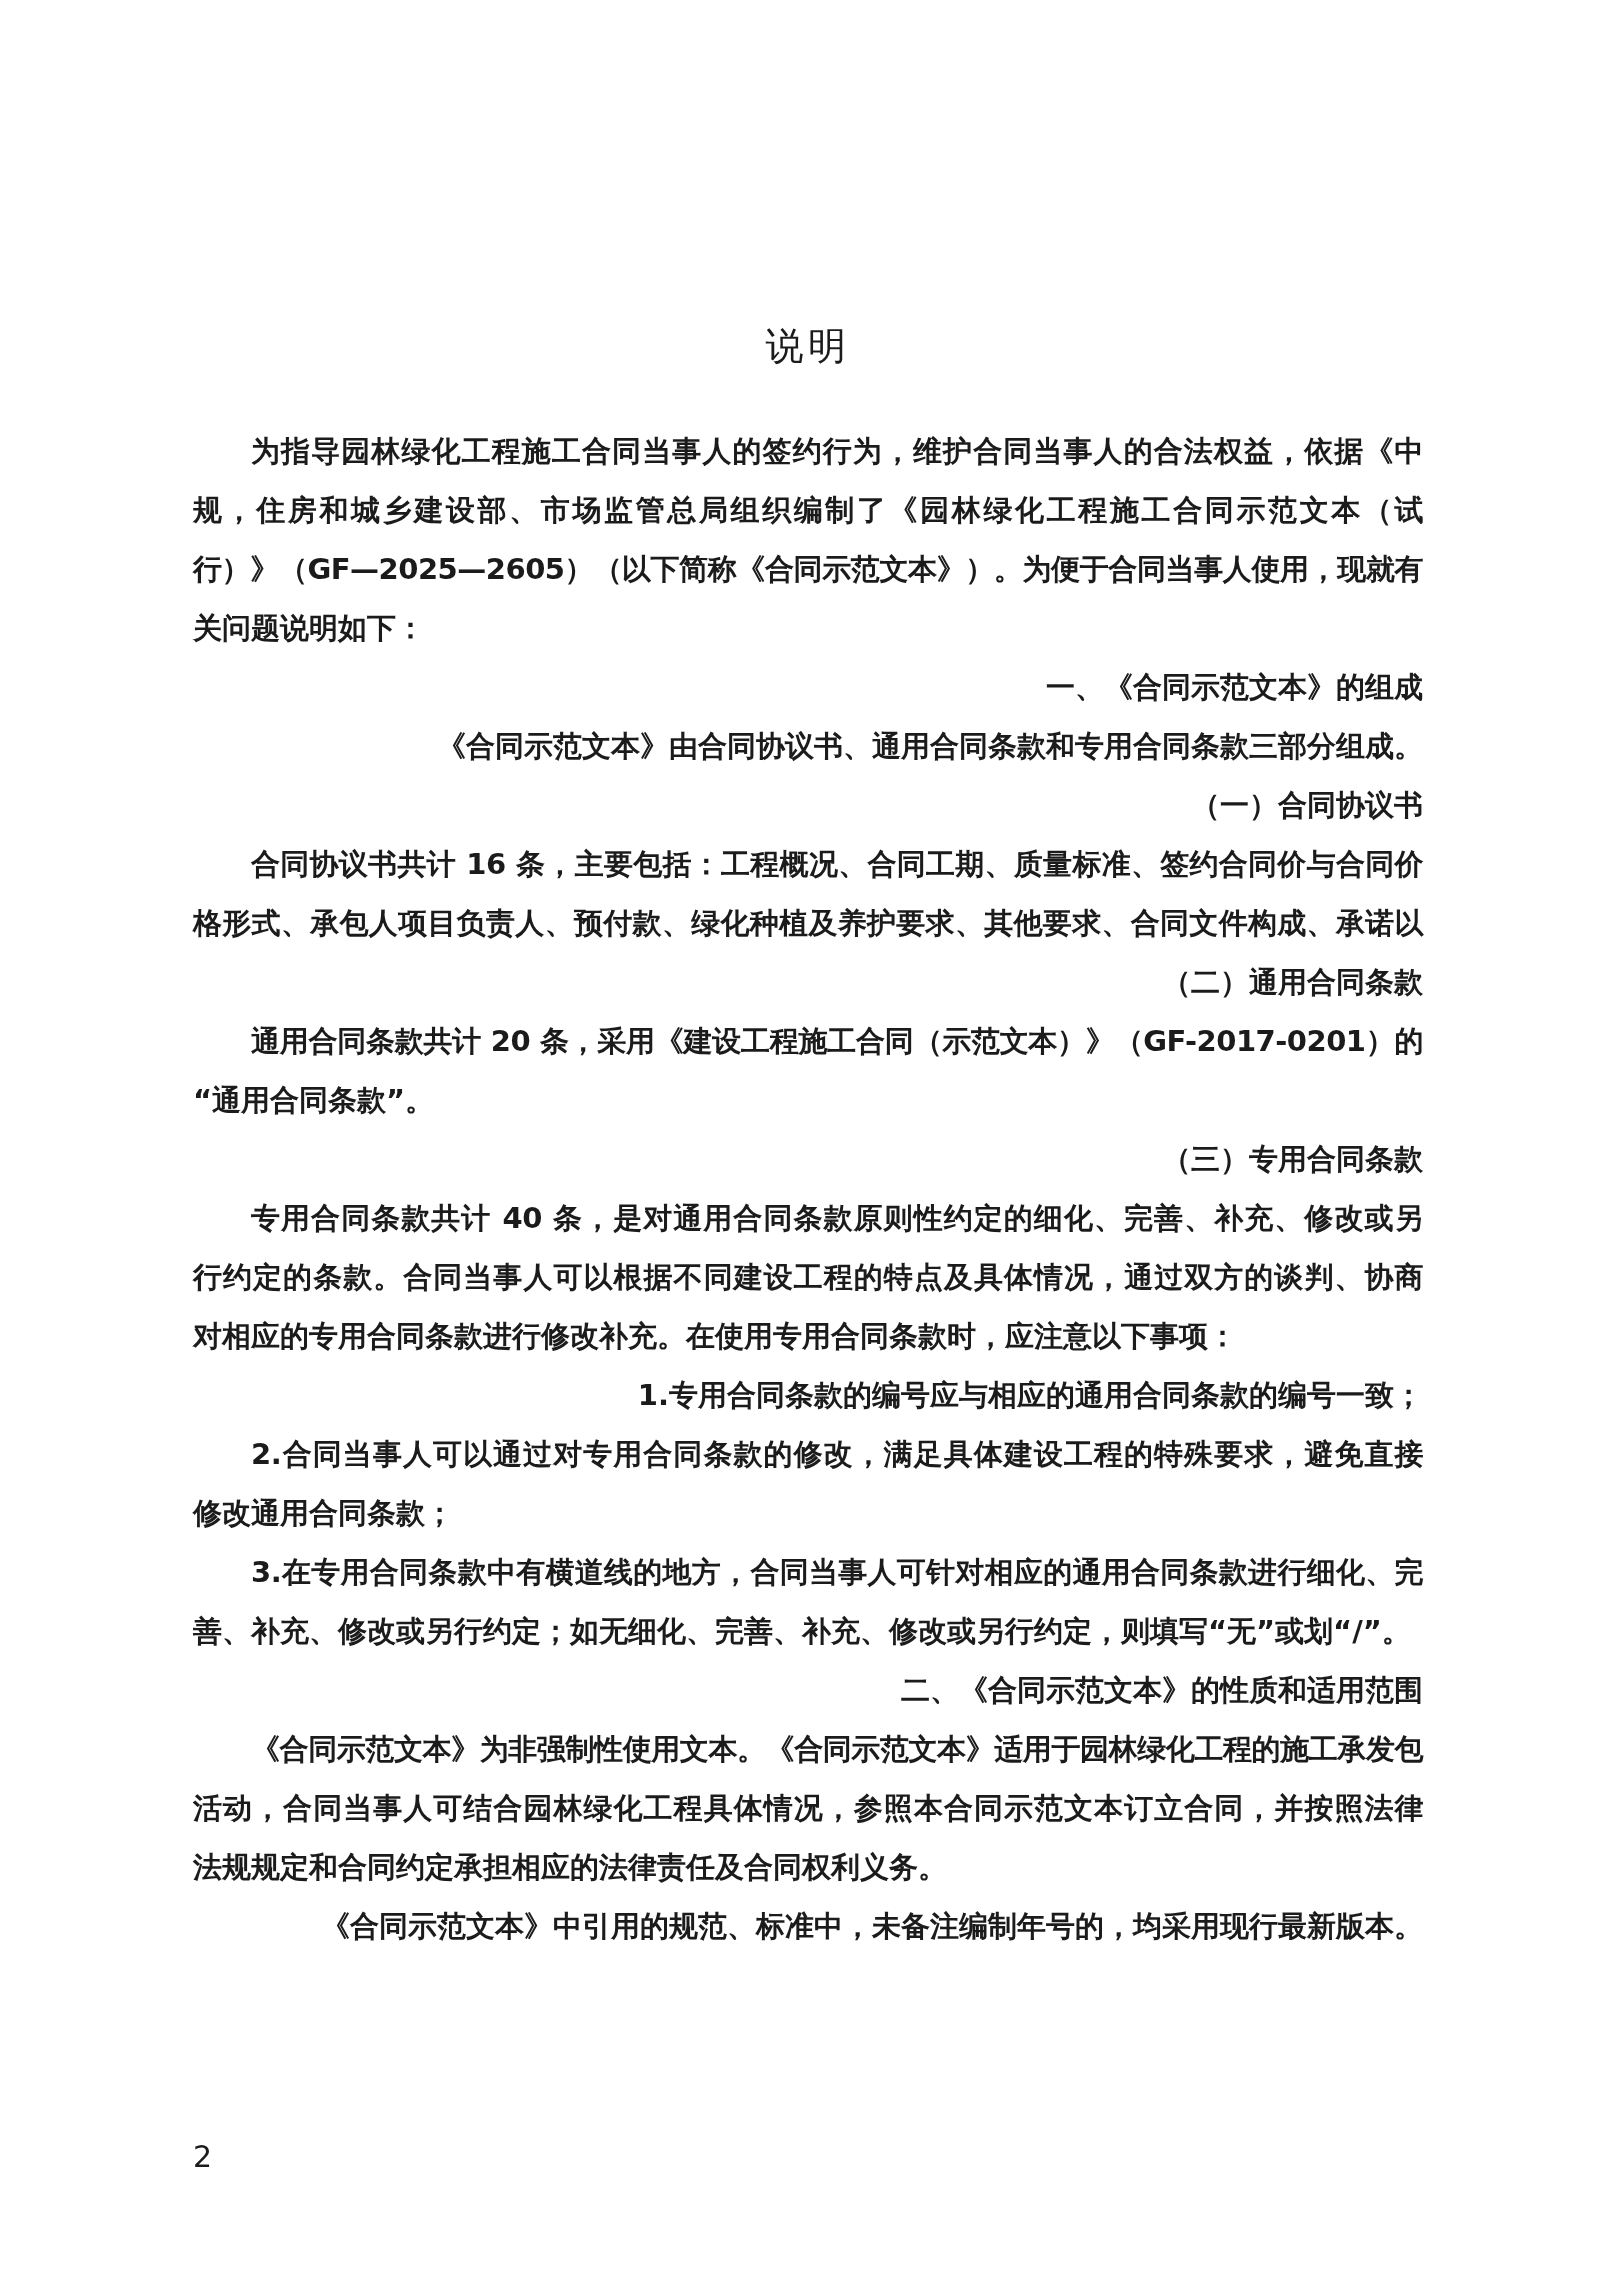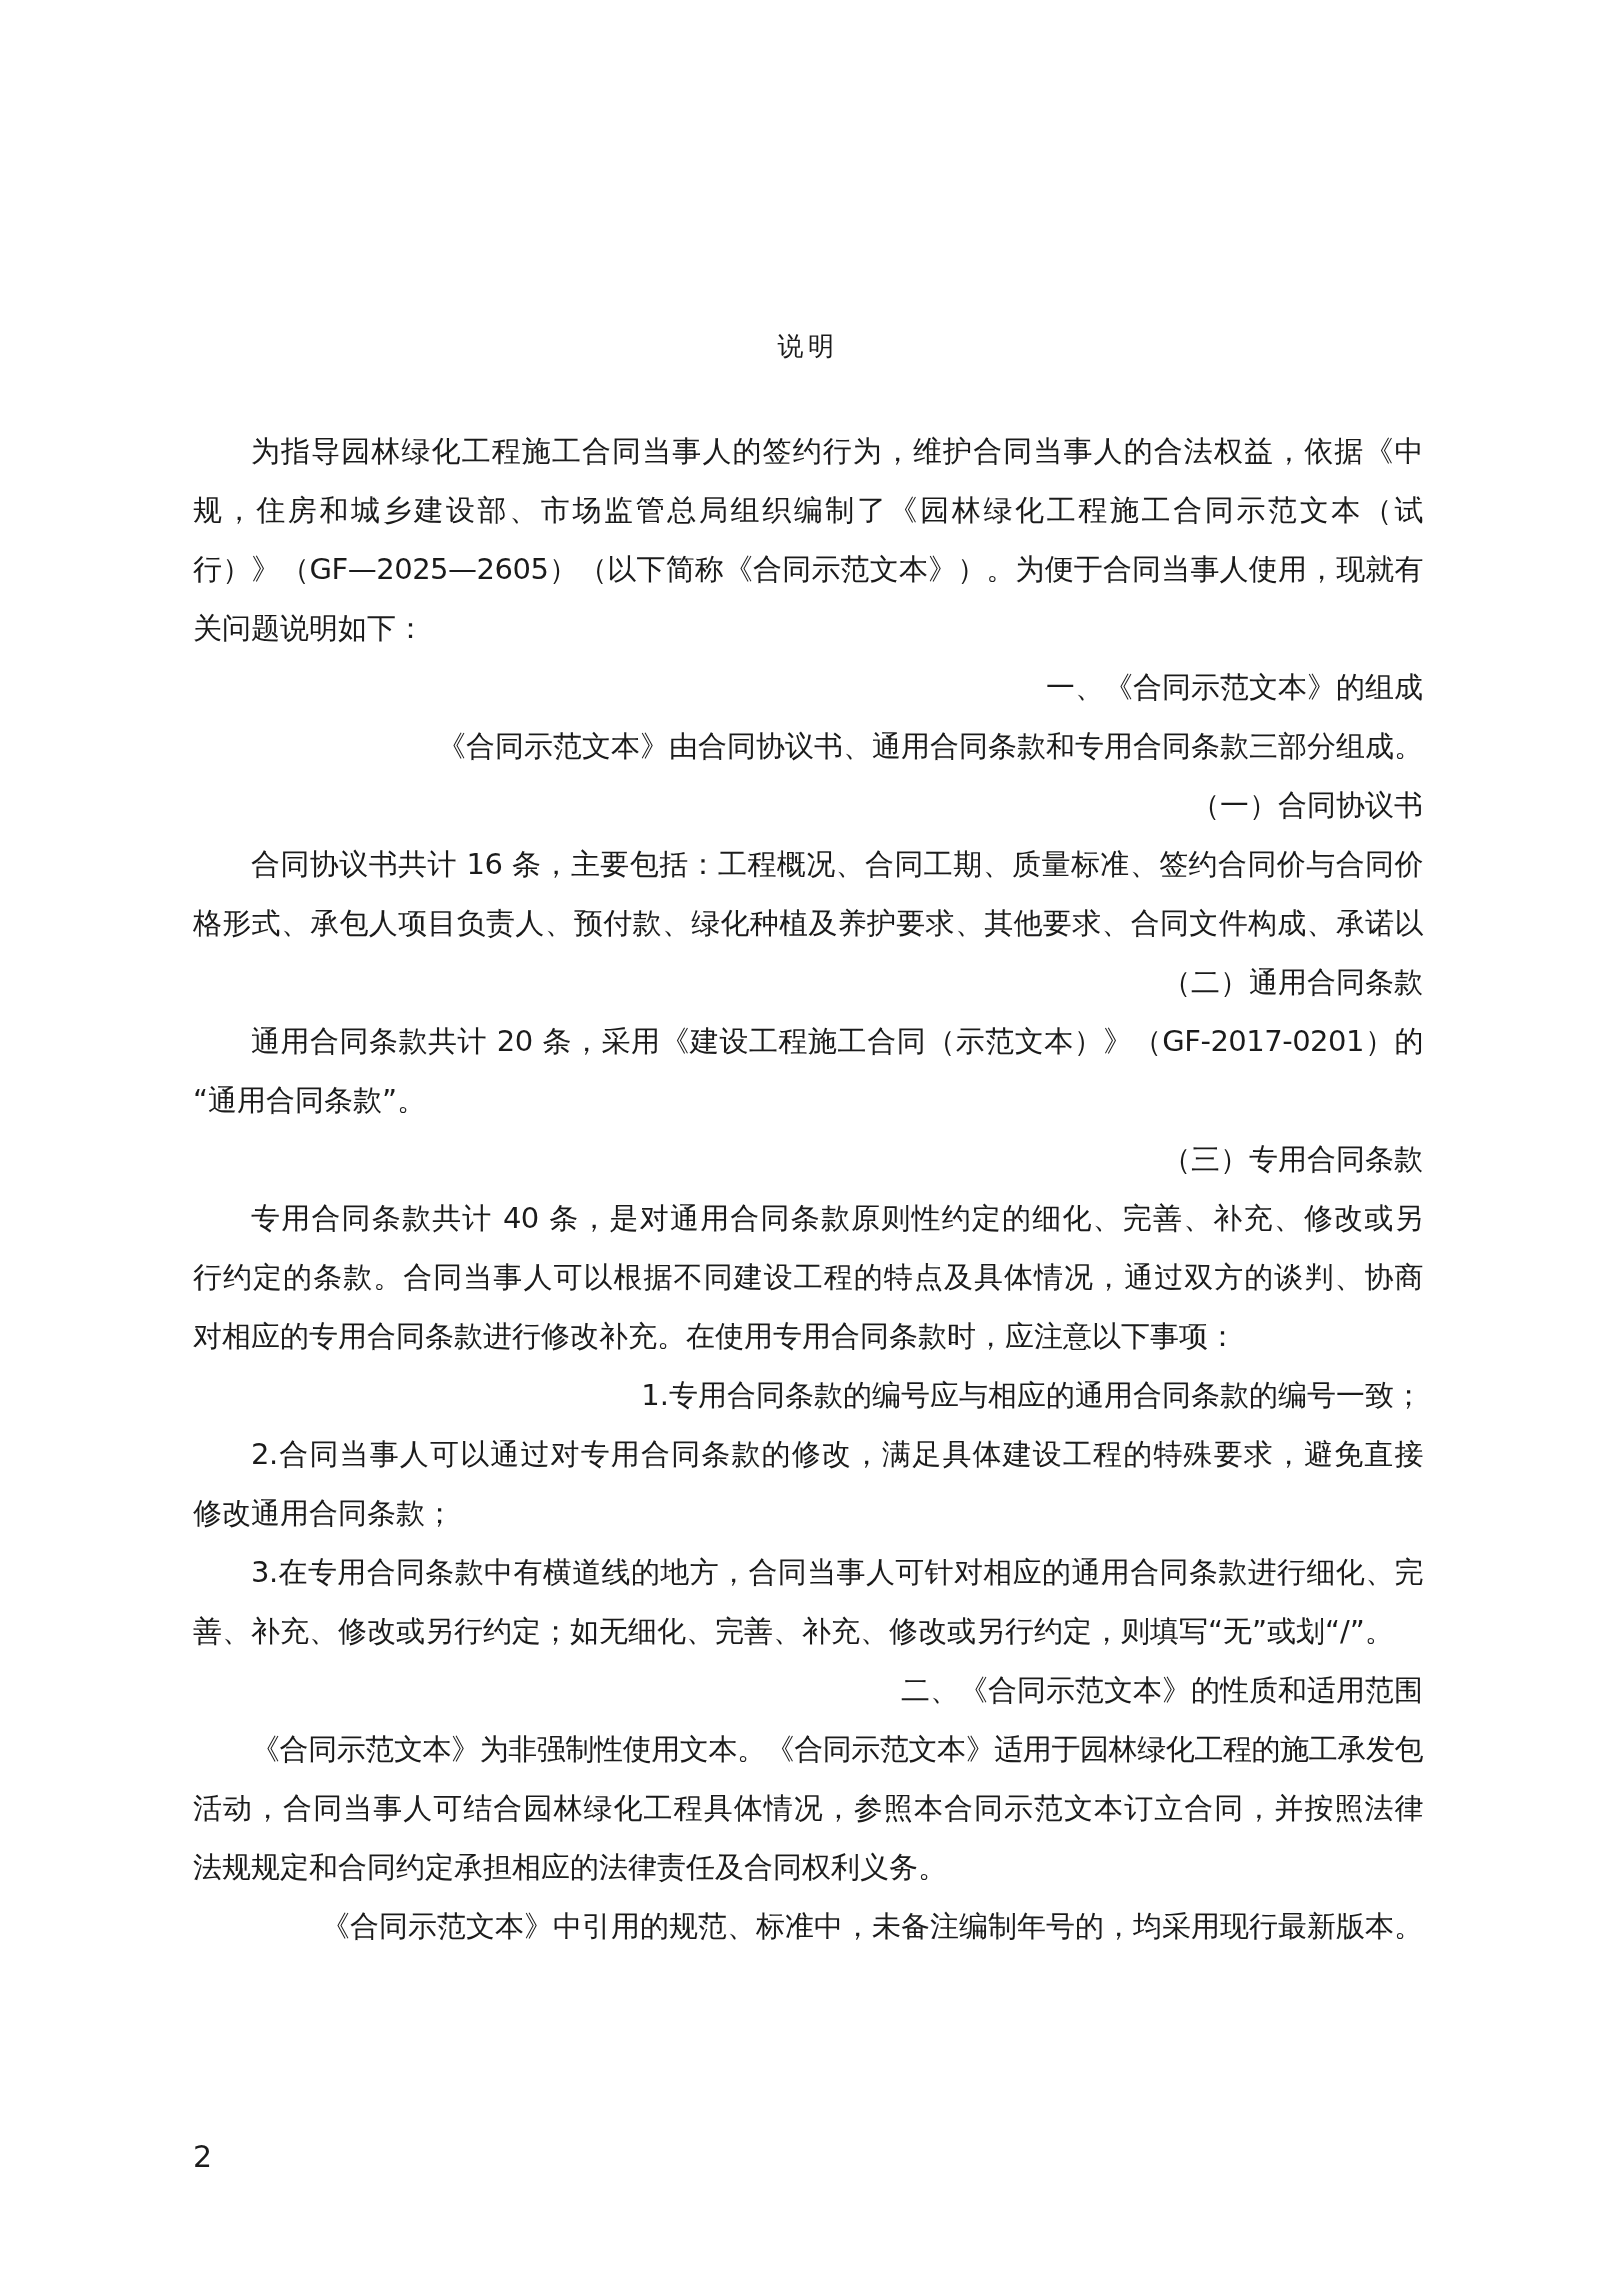--- a/index.html
+++ b/index.html
@@ -17,36 +17,37 @@
     font-family: "DejaVu Sans", sans-serif;
   }
   .doc-title {
     position: absolute;
     top: 316px;
     left: 193px;
     width: 1230px;
     height: 60px;
     margin: 0;
     text-align: center;
-    font-size: 26px;
+    font-size: 38px;
     font-weight: 400;
     line-height: 60px;
     letter-spacing: 4.5px;
   }
   .doc-body {
     position: absolute;
     top: 422px;
     left: 193px;
     width: 1230px;
   }
   .line {
     height: 59px;
     line-height: 59px;
     font-size: 29px;
     white-space: nowrap;
+    font-weight: bold;
   }
   .line.indent {
     text-indent: 58px;
     text-align: right;
   }
   .line.fill {
     white-space: normal;
     letter-spacing: -0.5px;
     text-align: justify;
     text-align-last: justify;

